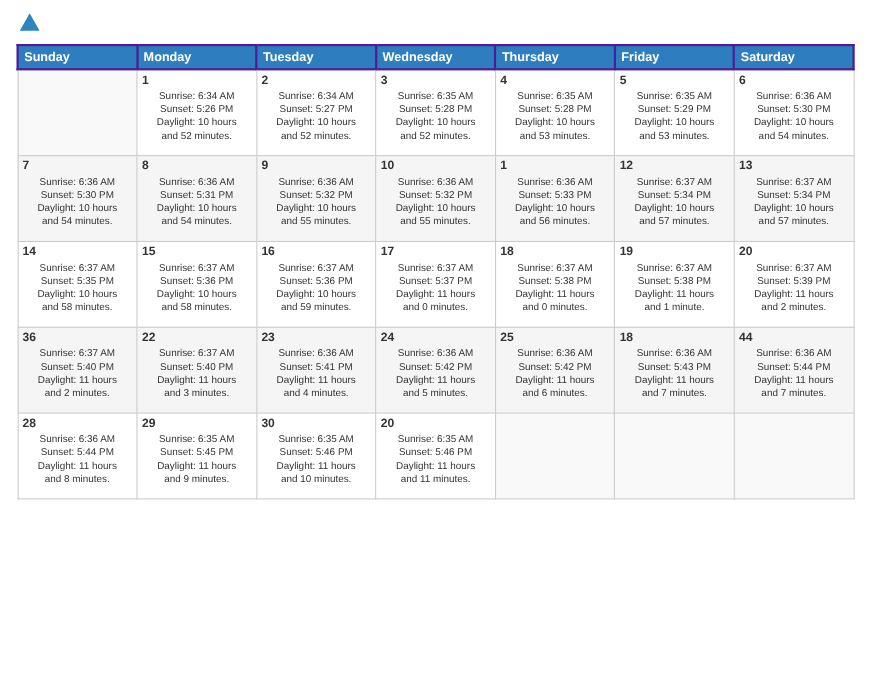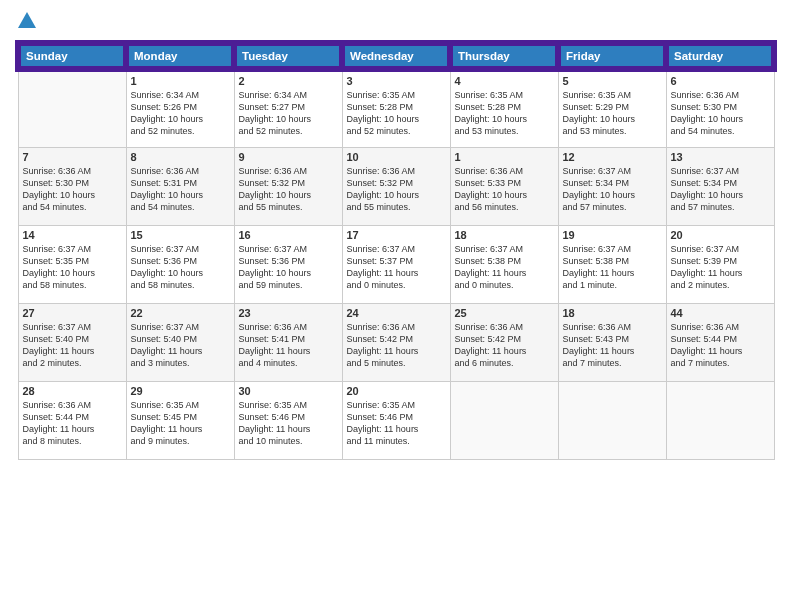--- a/index.html
+++ b/index.html
@@ -43,21 +43,21 @@
       border-collapse: collapse;
       table-layout: fixed;
     }
     thead tr th {
       background: #2e7ebf;
       color: #fff;
       font-size: 11.5px;
       font-weight: bold;
       padding: 4px 5px;
       text-align: left;
-      border: 6px solid #4c1d95;
+      border: 2px solid #4c1d95;
     }
     tbody tr td {
       border: 1px solid #ccc;
       vertical-align: top;
       padding: 3px 4px;
       font-size: 9.5px;
       color: #333;
       height: 78px;
     }
     tbody tr:nth-child(odd) td {
@@ -69,20 +69,21 @@
     .day-num {
       font-weight: bold;
       font-size: 11px;
       display: block;
       margin-bottom: 2px;
     }
     .cell-info {
       font-size: 9px;
       line-height: 1.35;
       color: #333;
+      text-align: center;
     }
     .empty-cell {
       background: #f9f9f9 !important;
     }
   </style>
 </head>
 <body>
 
 <div class="page">
   <div class="header">
@@ -259,21 +260,21 @@
           <td>
             <span class="day-num">20</span>
             <div class="cell-info" style="white-space: pre-line;">Sunrise: 6:37 AM
 Sunset: 5:39 PM
 Daylight: 11 hours
 and 2 minutes.</div>
           </td>
         </tr>
         <tr>
           <td>
-            <span class="day-num">27</span>
+            <span class="day-num">36</span>
             <div class="cell-info" style="white-space: pre-line;">Sunrise: 6:37 AM
 Sunset: 5:40 PM
 Daylight: 11 hours
 and 2 minutes.</div>
           </td>
           <td>
             <span class="day-num">22</span>
             <div class="cell-info" style="white-space: pre-line;">Sunrise: 6:37 AM
 Sunset: 5:40 PM
 Daylight: 11 hours

